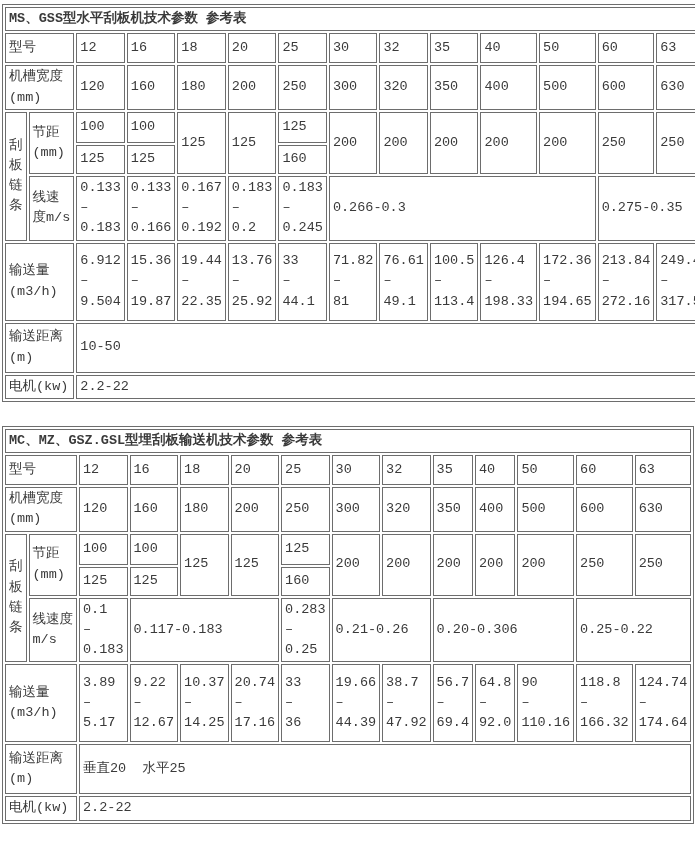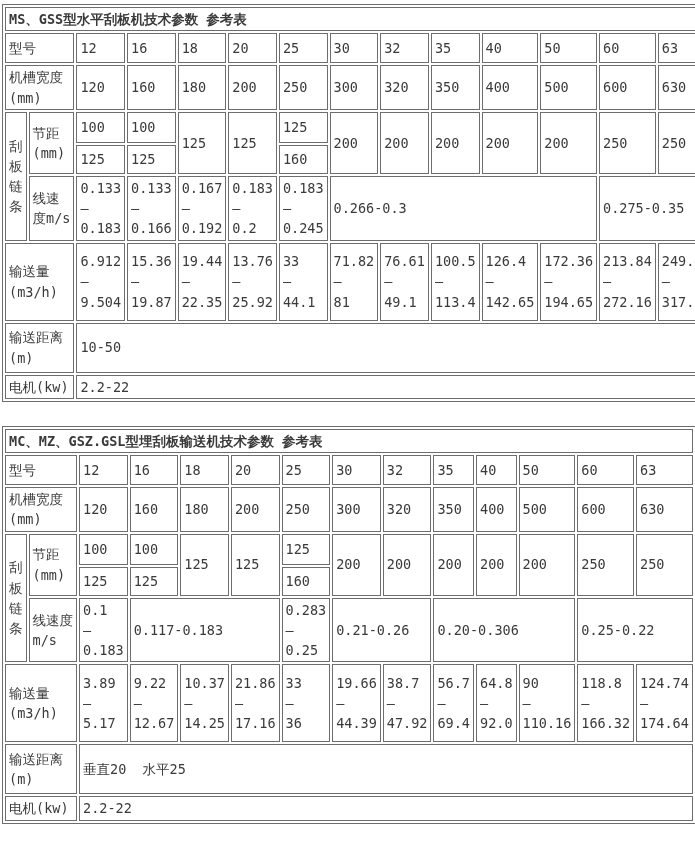--- a/index.html
+++ b/index.html
@@ -6,20 +6,21 @@
     margin: 0;
     padding: 0;
     background: #ffffff;
   }
   body {
     width: 695px;
     font-family: "DejaVu Sans Mono", "Liberation Mono", monospace;
   }
   .tables-wrap {
     padding: 4px 2px 0 2px;
+    font-family: Liberation Mono, monospace;
   }
   table.param-table {
     border-collapse: separate;
     border-spacing: 2px;
     border: 1px solid #6d6d6d;
     width: 691px;
     margin: 0 0 24px 0;
   }
   table.param-table td {
     border: 1px solid #6d6d6d;
@@ -165,21 +166,21 @@
 –
 81</td>
           <td>76.61
 –
 49.1</td>
           <td>100.5
 –
 113.4</td>
           <td>126.4
 –
-142.65</td>
+198.33</td>
           <td>172.36
 –
 194.65</td>
           <td>213.84
 –
 272.16</td>
           <td>249.48
 –
 317.52</td>
         </tr>
@@ -290,21 +291,21 @@
 (m3/h)</td>
           <td>3.89
 –
 5.17</td>
           <td>9.22
 –
 12.67</td>
           <td>10.37
 –
 14.25</td>
-          <td>21.86
+          <td>20.74
 –
 17.16</td>
           <td>33
 –
 36</td>
           <td>19.66
 –
 44.39</td>
           <td>38.7
 –

